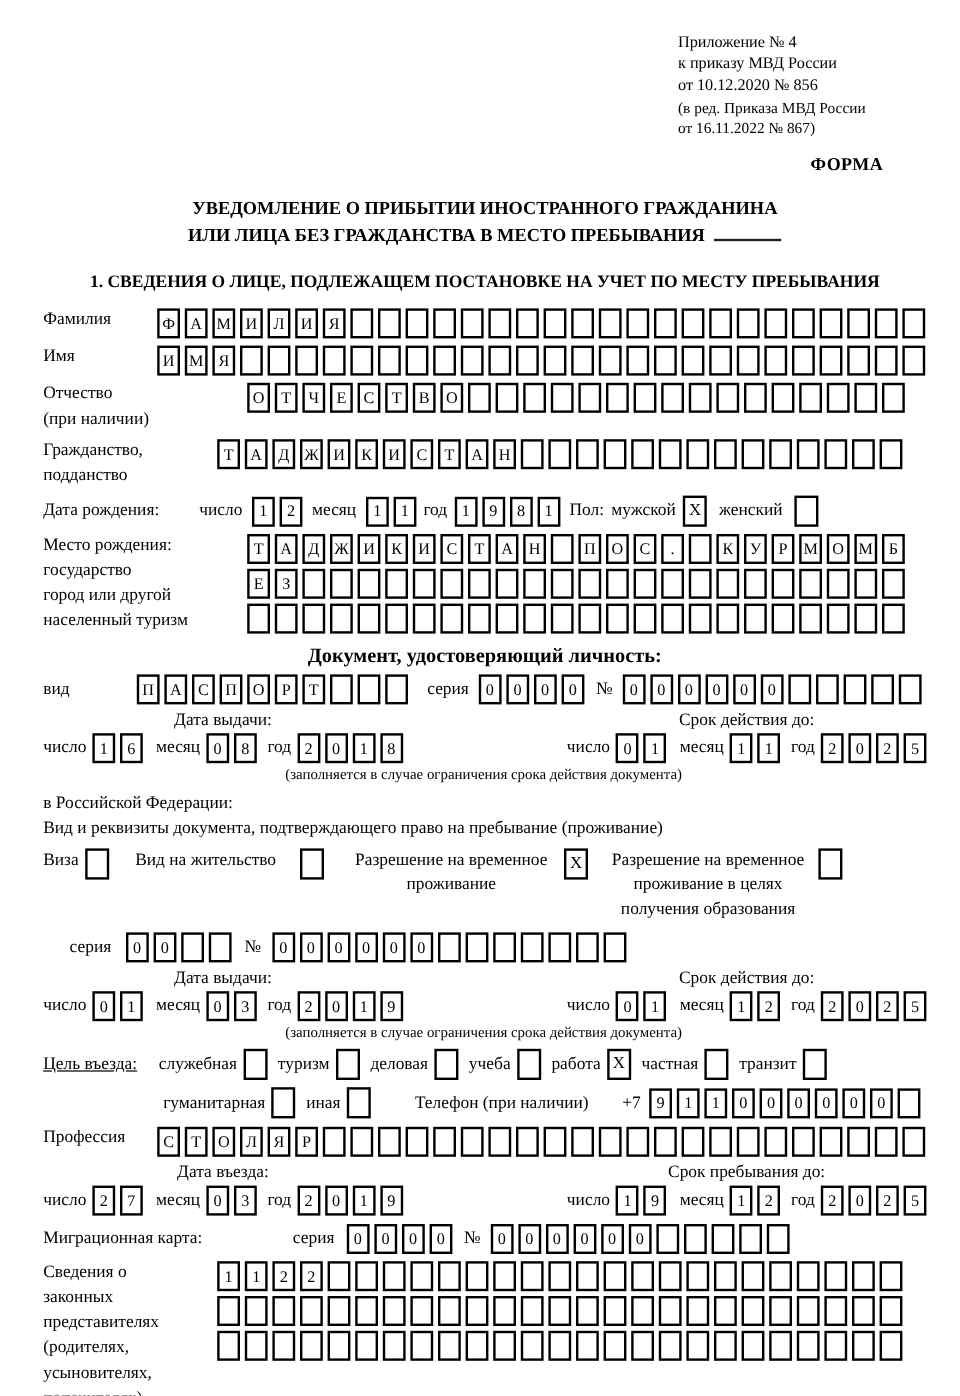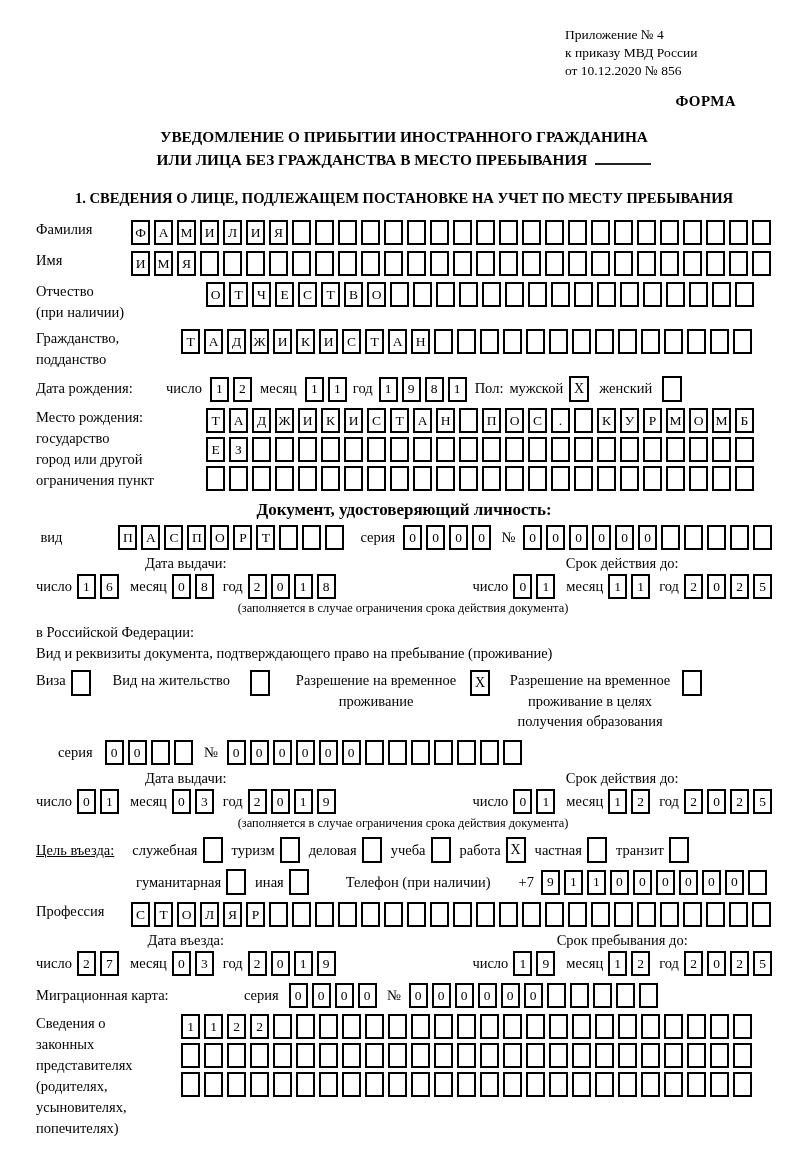--- a/index.html
+++ b/index.html
@@ -65,20 +65,24 @@
 </style>
 </head>
 <body>
 
 <div class="page">
 
   <div class="appendix">
     <div>Приложение № 4</div>
     <div>к приказу МВД России</div>
     <div>от 10.12.2020 № 856</div>
+    <div class="rev">
+      <div>(в ред. Приказа МВД России</div>
+      <div>от 16.11.2022 № 867)</div>
+    </div>
   </div>
   <div class="forma">ФОРМА</div>
 
   <div class="title">
     <div>УВЕДОМЛЕНИЕ О ПРИБЫТИИ ИНОСТРАННОГО ГРАЖДАНИНА</div>
     <div><span>ИЛИ ЛИЦА БЕЗ ГРАЖДАНСТВА В МЕСТО ПРЕБЫВАНИЯ</span><span class="blank-line"></span></div>
   </div>
 
   <div class="sec-head">1. СВЕДЕНИЯ О ЛИЦЕ, ПОДЛЕЖАЩЕМ ПОСТАНОВКЕ НА УЧЕТ ПО МЕСТУ ПРЕБЫВАНИЯ</div>
 
@@ -245,21 +249,21 @@
     <span class="cells cbx gap10">
         <span class="cell"></span>
       </span>
   </div>
 
   <div class="frow">
     <div class="flabel w170">
       <div>Место рождения:</div>
       <div>государство</div>
       <div>город или другой</div>
-      <div>ограничения пункт</div>
+      <div>населенный туризм</div>
     </div>
     <div class="cellcol">
       <div class="cells">
           <span class="cell">Т</span>
           <span class="cell">А</span>
           <span class="cell">Д</span>
           <span class="cell">Ж</span>
           <span class="cell">И</span>
           <span class="cell">К</span>
           <span class="cell">И</span>
@@ -331,21 +335,21 @@
           <span class="cell"></span>
           <span class="cell"></span>
           <span class="cell"></span>
           <span class="cell"></span>
         </div>
     </div>
   </div>
 
   <div class="doc-head">Документ, удостоверяющий личность:</div>
 
-  <div class="frow" style="align-items:center;justify-content:flex-end;">
+  <div class="frow" style="align-items:center;">
     <span class="flabel w78">вид</span>
     <span class="cells">
         <span class="cell">П</span>
         <span class="cell">А</span>
         <span class="cell">С</span>
         <span class="cell">П</span>
         <span class="cell">О</span>
         <span class="cell">Р</span>
         <span class="cell">Т</span>
         <span class="cell"></span>

